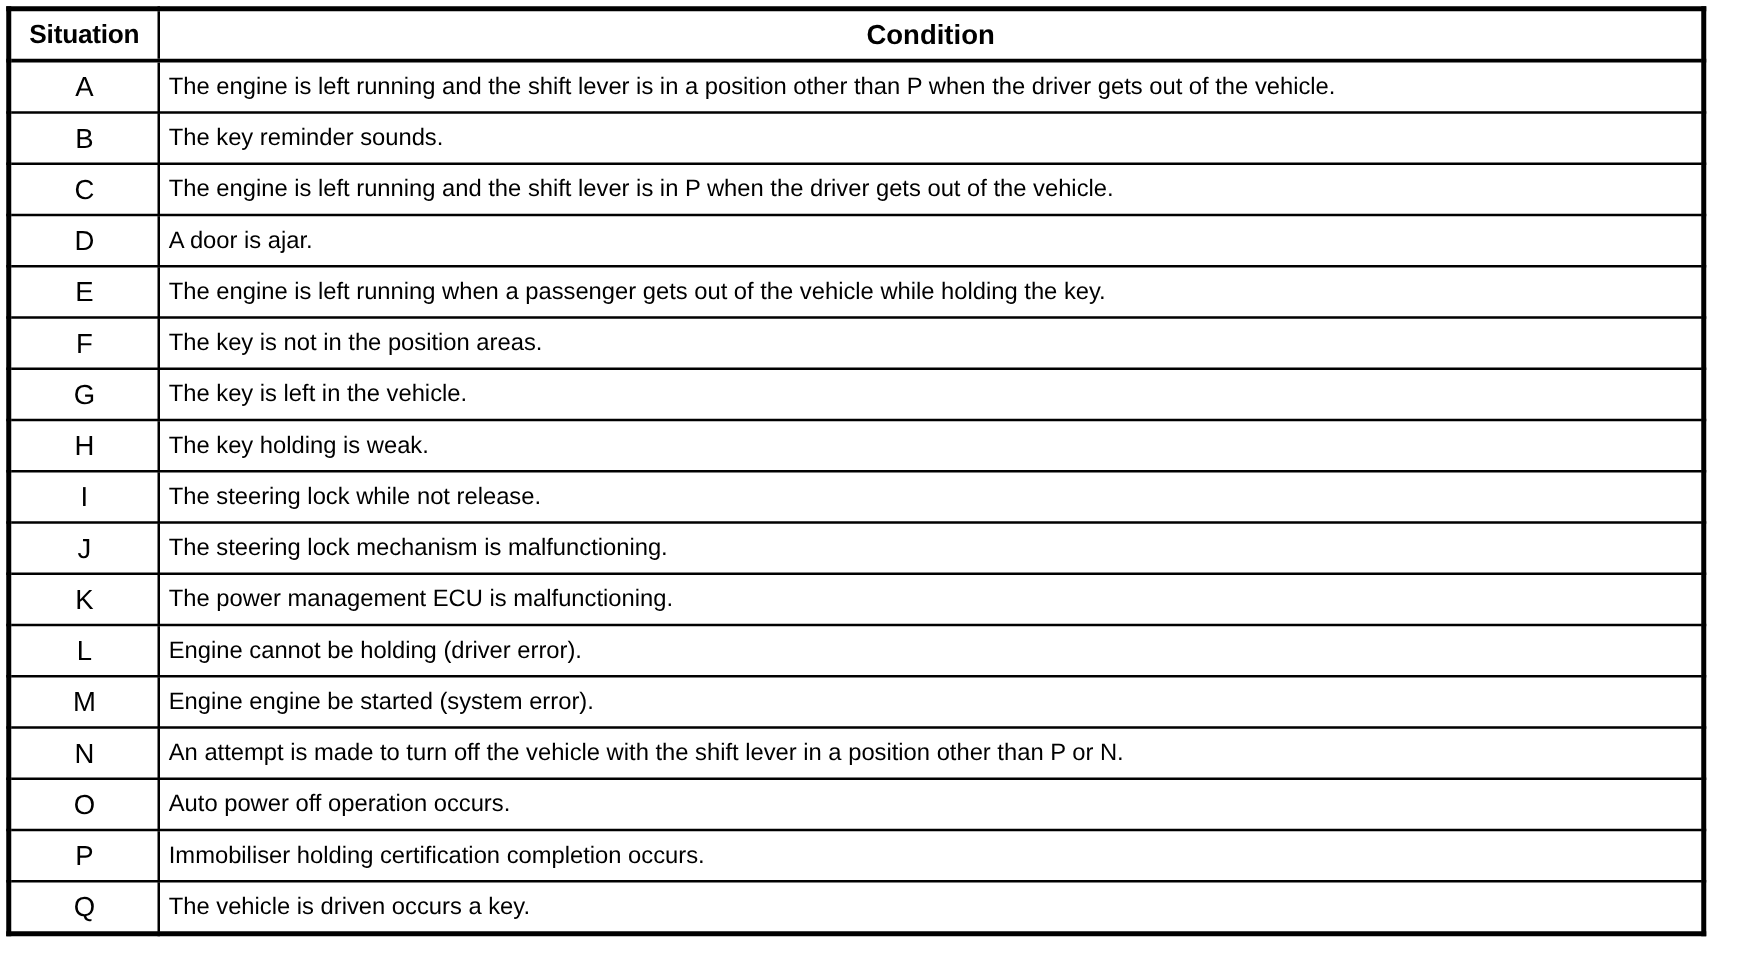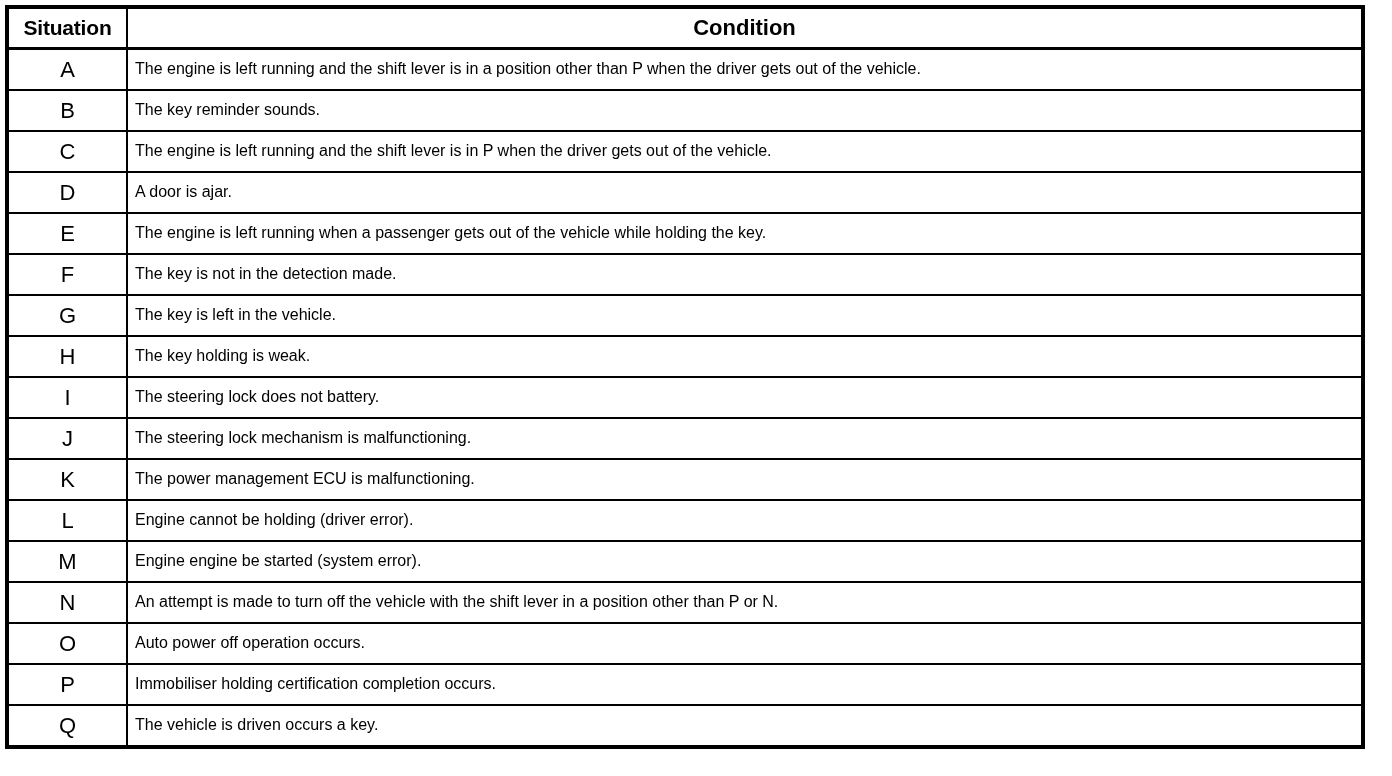--- a/index.html
+++ b/index.html
@@ -59,21 +59,21 @@
     font-size: 22px;
     margin-left: 16px;
   }
   table.spec-table td.cell-situation {
     text-align: center;
     font-size: 22px;
   }
   table.spec-table td.cell-condition {
     text-align: left;
     padding-left: 7px;
-    font-size: 16px;
+    font-size: 19px;
     white-space: nowrap;
   }
 </style>
 </head>
 <body>
 
 <div id="page">
   <table class="spec-table">
     <colgroup>
       <col class="col-situation">
@@ -101,33 +101,33 @@
         <tr>
           <td class="cell-situation">D</td>
           <td class="cell-condition">A door is ajar.</td>
         </tr>
         <tr>
           <td class="cell-situation">E</td>
           <td class="cell-condition">The engine is left running when a passenger gets out of the vehicle while holding the key.</td>
         </tr>
         <tr>
           <td class="cell-situation">F</td>
-          <td class="cell-condition">The key is not in the detection made.</td>
+          <td class="cell-condition">The key is not in the position areas.</td>
         </tr>
         <tr>
           <td class="cell-situation">G</td>
           <td class="cell-condition">The key is left in the vehicle.</td>
         </tr>
         <tr>
           <td class="cell-situation">H</td>
           <td class="cell-condition">The key holding is weak.</td>
         </tr>
         <tr>
           <td class="cell-situation">I</td>
-          <td class="cell-condition">The steering lock does not battery.</td>
+          <td class="cell-condition">The steering lock while not release.</td>
         </tr>
         <tr>
           <td class="cell-situation">J</td>
           <td class="cell-condition">The steering lock mechanism is malfunctioning.</td>
         </tr>
         <tr>
           <td class="cell-situation">K</td>
           <td class="cell-condition">The power management ECU is malfunctioning.</td>
         </tr>
         <tr>

